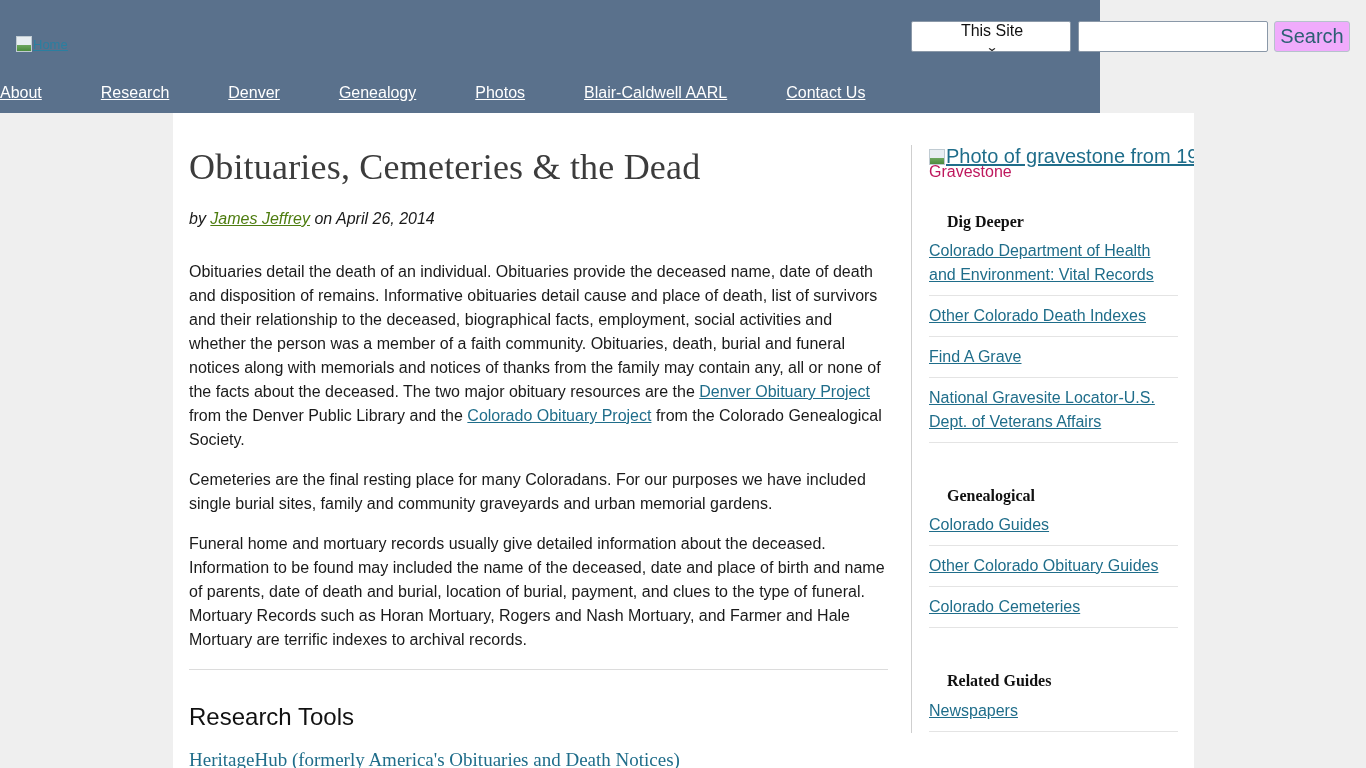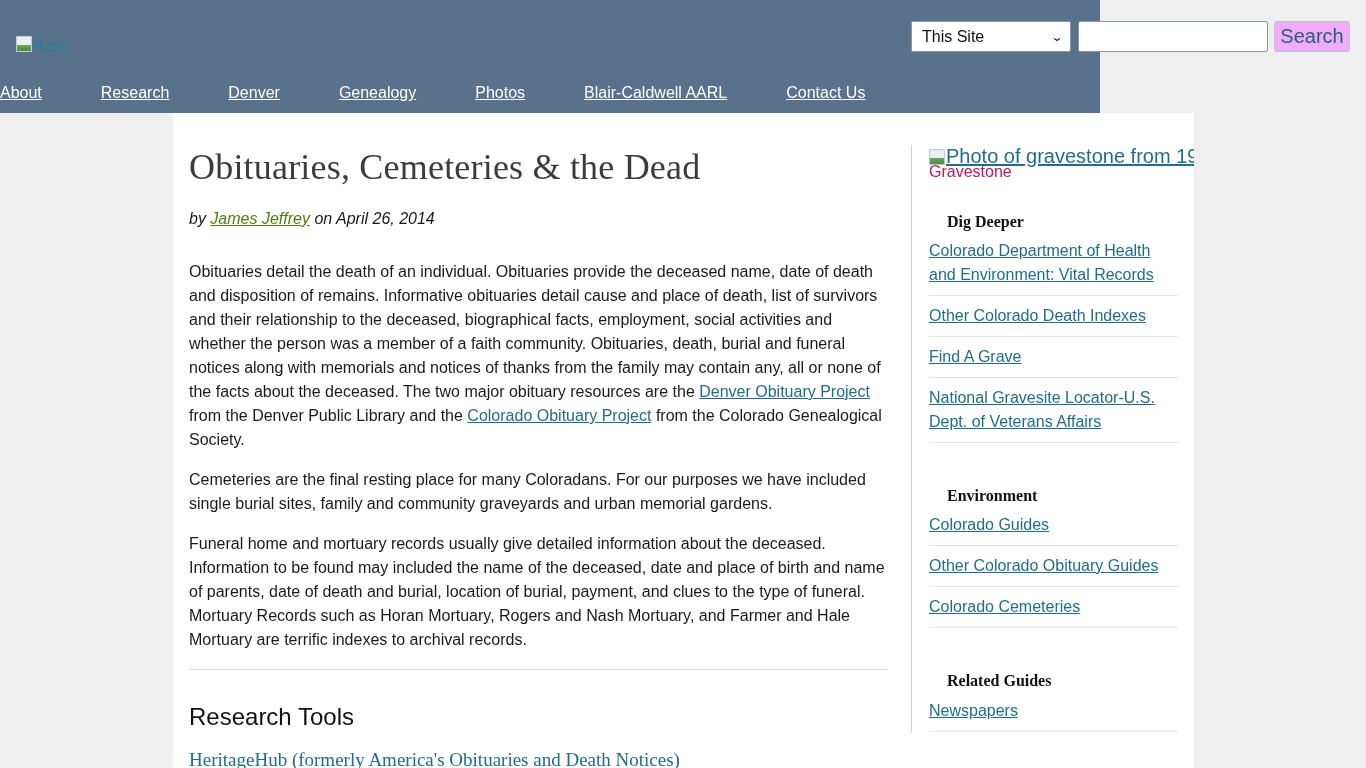--- a/index.html
+++ b/index.html
@@ -32,20 +32,21 @@
 
     .search-bar {
       position: absolute; top: 21px; left: 911px; display: flex; align-items: center;
     }
     .scope-select {
       width: 160px; height: 31px;
       background: #fff; border: 1px solid #8a98a8; border-radius: 2px;
       font-family: "Liberation Sans", sans-serif; font-size: 16px; color: #111;
       display: flex; align-items: center; justify-content: space-between;
       padding: 0 8px 0 10px;
+      flex-direction: column;
     }
     .scope-select .chev {
       font-size: 12px; color: #222; transform: scaleX(1.3);
     }
     .search-input {
       margin-left: 7px; width: 190px; height: 31px;
       background: #fff; border: 1px solid #8a98a8; border-radius: 2px;
       font-family: "Liberation Sans", sans-serif; font-size: 15px; padding: 0 6px;
     }
     .search-button {
@@ -201,21 +202,21 @@
       <div class="caption">Gravestone</div>
 
       <h3 class="side-heading" style="top:68px;">Dig Deeper</h3>
       <ul class="side-list" style="top:94px;">
         <li><a>Colorado Department of Health and Environment: Vital Records</a></li>
         <li><a>Other Colorado Death Indexes</a></li>
         <li><a>Find A Grave</a></li>
         <li><a>National Gravesite Locator-U.S. Dept. of Veterans Affairs</a></li>
       </ul>
 
-      <h3 class="side-heading" style="top:342px;">Environment</h3>
+      <h3 class="side-heading" style="top:342px;">Genealogical</h3>
       <ul class="side-list" style="top:368px;">
         <li><a>Colorado Guides</a></li>
         <li><a>Other Colorado Obituary Guides</a></li>
         <li><a>Colorado Cemeteries</a></li>
       </ul>
 
       <h3 class="side-heading" style="top:527px;">Related Guides</h3>
       <ul class="side-list" style="top:554px;">
         <li><a>Newspapers</a></li>
       </ul>

